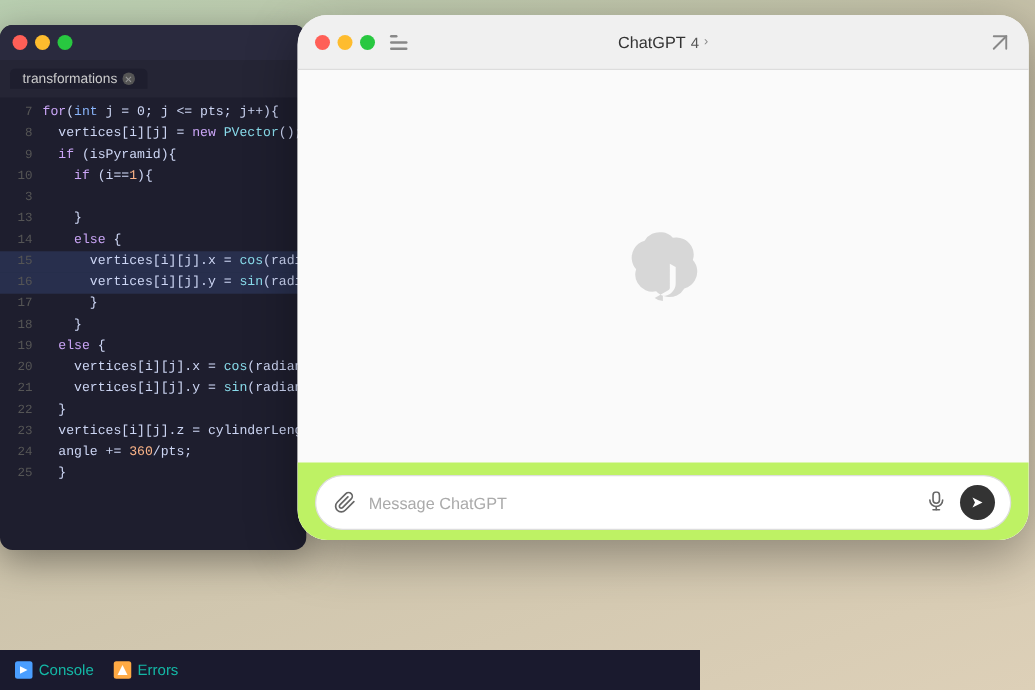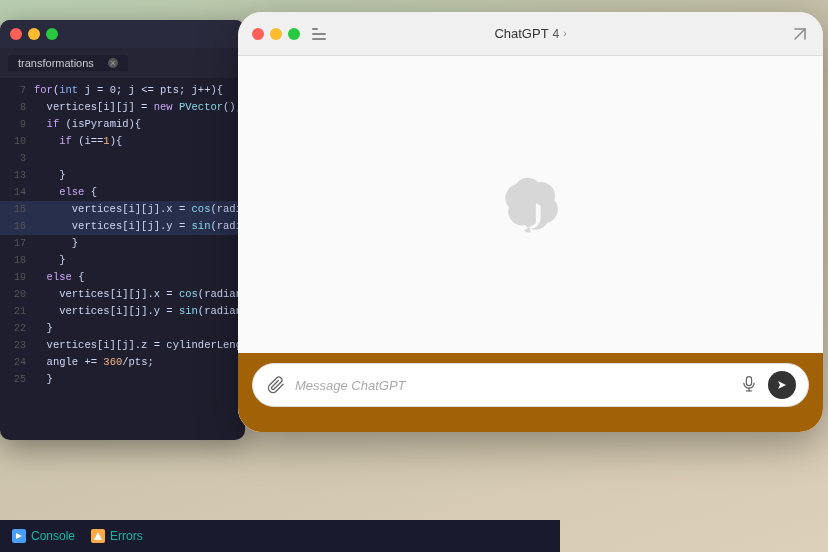--- a/index.html
+++ b/index.html
@@ -61,21 +61,21 @@
     }
 
     .code-tab {
       background: #1e1e2e;
       color: #ccc;
       font-size: 11px;
       padding: 2px 10px;
       border-radius: 4px 4px 0 0;
       display: flex;
       align-items: center;
-      gap: 14px;
+      gap: 4px;
     }
 
     .code-tab-close {
       width: 10px;
       height: 10px;
       background: #555;
       border-radius: 50%;
       font-size: 8px;
       display: flex;
       align-items: center;
@@ -251,23 +251,22 @@
       justify-content: center;
     }
 
     .chatgpt-logo {
       width: 56px;
       height: 56px;
       opacity: 0.3;
     }
 
     .chatgpt-input-area {
-      padding: 10px 14px 25px;
-      background: #a16207;
-      font-style: italic;
+      padding: 10px 14px 8px;
+      background: #bef264;
     }
 
     .chatgpt-input-box {
       background: #fff;
       border: 1px solid #ddd;
       border-radius: 25px;
       height: 44px;
       display: flex;
       align-items: center;
       padding: 0 12px;

